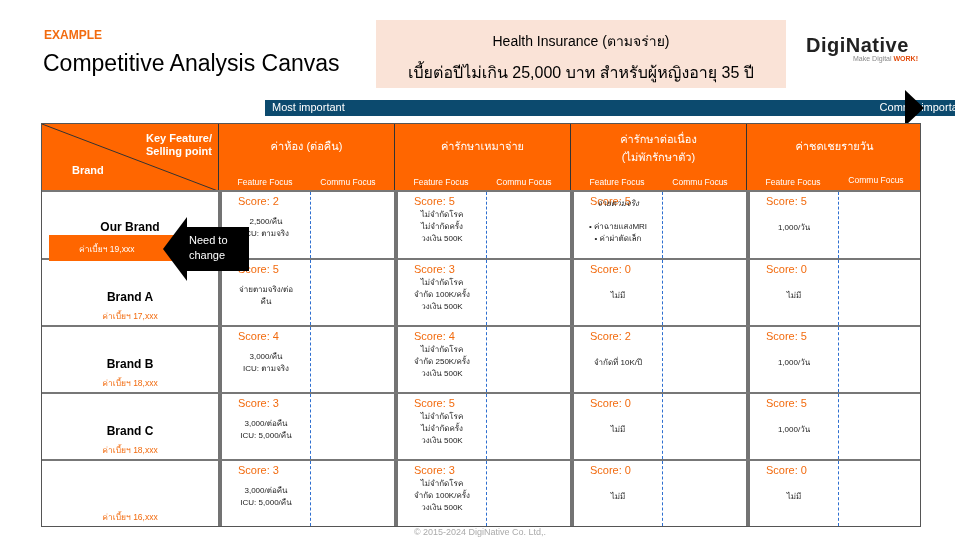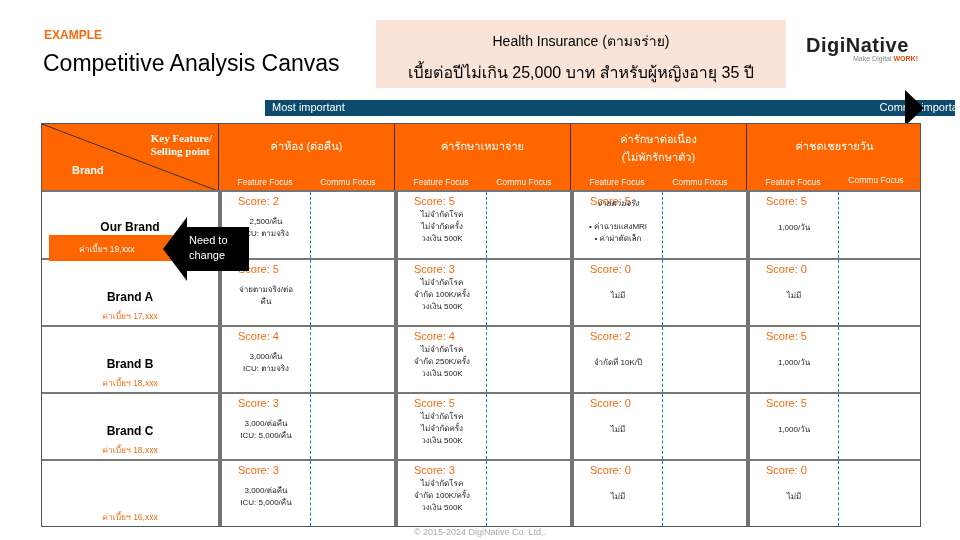--- a/index.html
+++ b/index.html
@@ -16,21 +16,21 @@
   .logo .sub { font-size: 7px; color: #888; text-align: right; margin-right: 8px; margin-top: -2px; }
   .logo .sub b { color: #e24a0a; }
   .arrow-bar { left: 217px; top: 100px; width: 690px; height: 16px; background: #0c4a6e; margin-left: 48px; }
   .arrow-head { left: 905px; top: 90px; width: 0; height: 0; border-top: 18px solid transparent;
                 border-bottom: 18px solid transparent; border-left: 19px solid #000; }
   .arrow-bar .most { position: absolute; left: 7px; top: 1px; font-size: 11px; color: #fff; }
   .arrow-bar .less { position: absolute; right: -12px; top: 1px; font-size: 11px; color: #fff; }
   .table { left: 41px; top: 123px; width: 880px; height: 404px; border: 1px solid #555; }
   .hdr { position: absolute; left: 0; top: 0; width: 878px; height: 67px; background: #ff6600; }
   .hdr-brand { position: absolute; left: 0; top: 0; width: 176px; height: 67px; }
-  .hdr-brand .kf { position: absolute; right: 6px; top: 8px; font-size: 11px; font-weight: bold; color: #fff; text-align: left; line-height: 13px; font-family: Liberation Serif, serif; }
+  .hdr-brand .kf { position: absolute; right: 6px; top: 8px; font-size: 11px; font-weight: bold; color: #fff; text-align: center; line-height: 13px; }
   .hdr-brand .br { position: absolute; left: 30px; top: 40px; font-size: 11px; font-weight: bold; color: #fff; }
   .hdr-col { position: absolute; top: 0; width: 176px; height: 67px; border-left: 1px solid #333; }
   .hdr-col .nm { position: absolute; left: 0; right: 0; top: 13px; text-align: center; font-size: 11px; color: #fff; line-height: 18px; }
   .hdr-col .ff { position: absolute; left: 4px; bottom: 4px; width: 84px; text-align: center; font-size: 8.5px; color: #fff; }
   .hdr-col .cf { position: absolute; right: 4px; bottom: 4px; width: 84px; text-align: center; font-size: 8.5px; color: #fff; }
   .row { position: absolute; left: 0; width: 878px; border-top: 2px solid #777; }
   .brand-cell { position: absolute; left: 0; top: 0; width: 176px; height: 100%; text-align: center; }
   .brand-cell .nm { position: absolute; left: 0; right: 0; font-size: 12px; font-weight: bold; }
   .brand-cell .pr { position: absolute; left: 0; right: 0; font-size: 8.5px; color: #f26b0f; }
   .fcell { position: absolute; top: 0; width: 176px; height: 100%; border-left: 4px solid #737373; }

